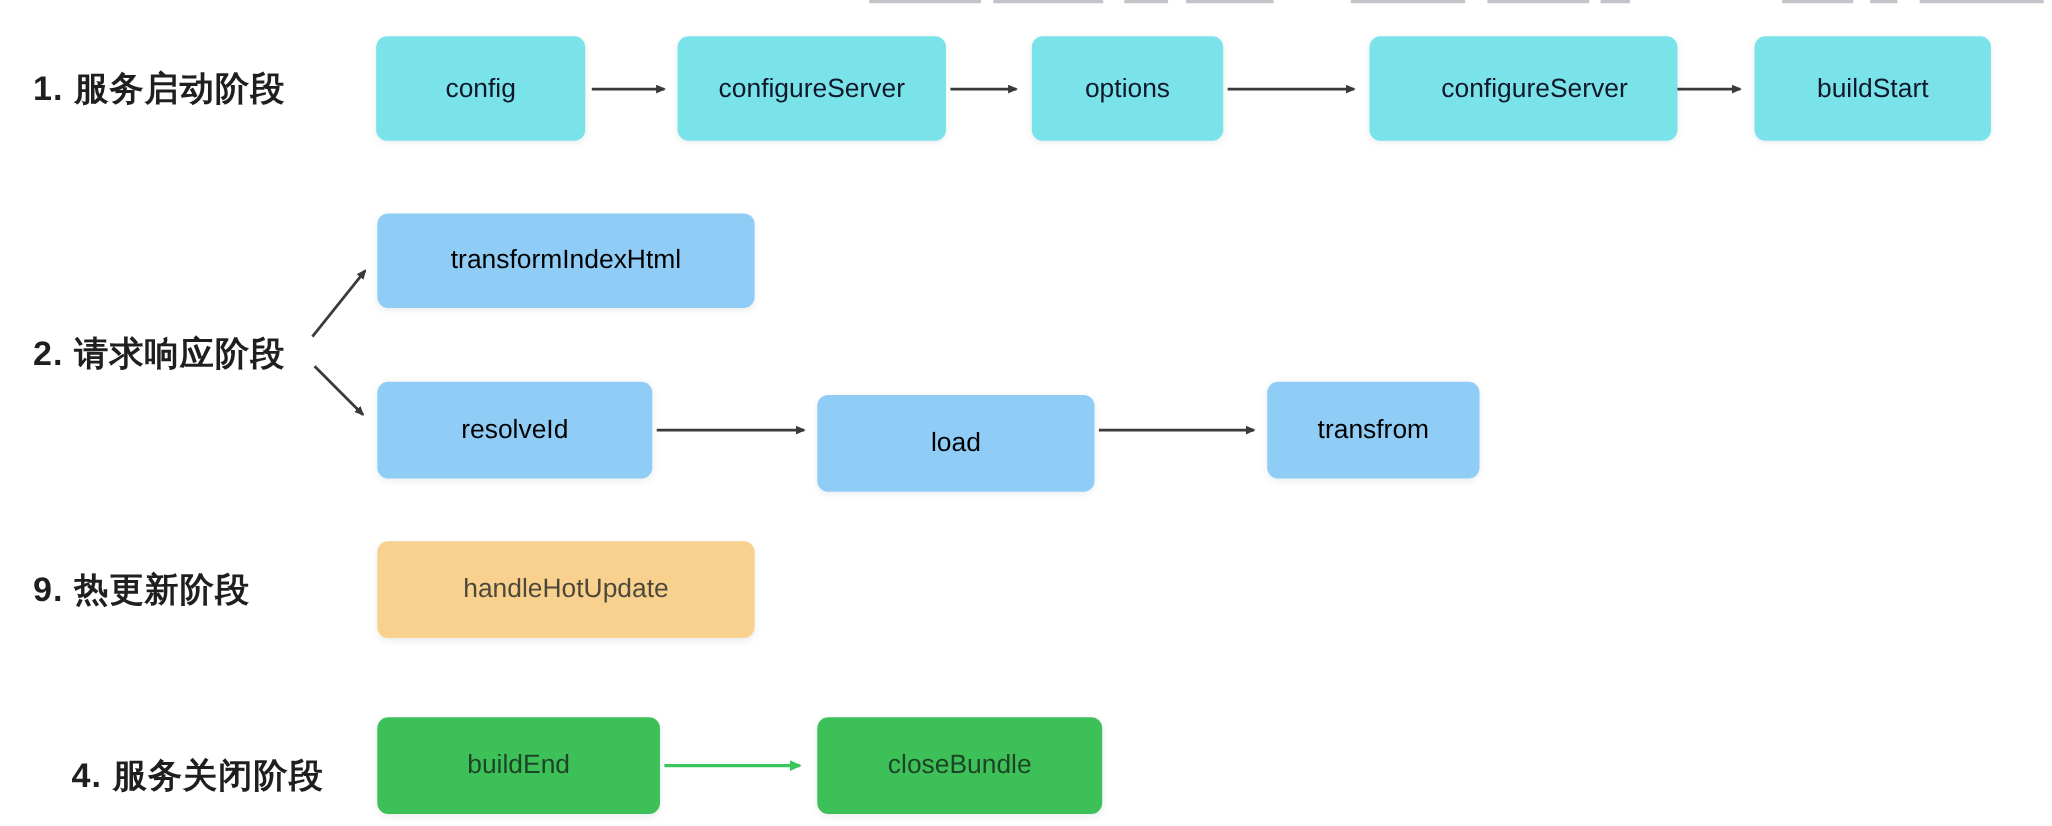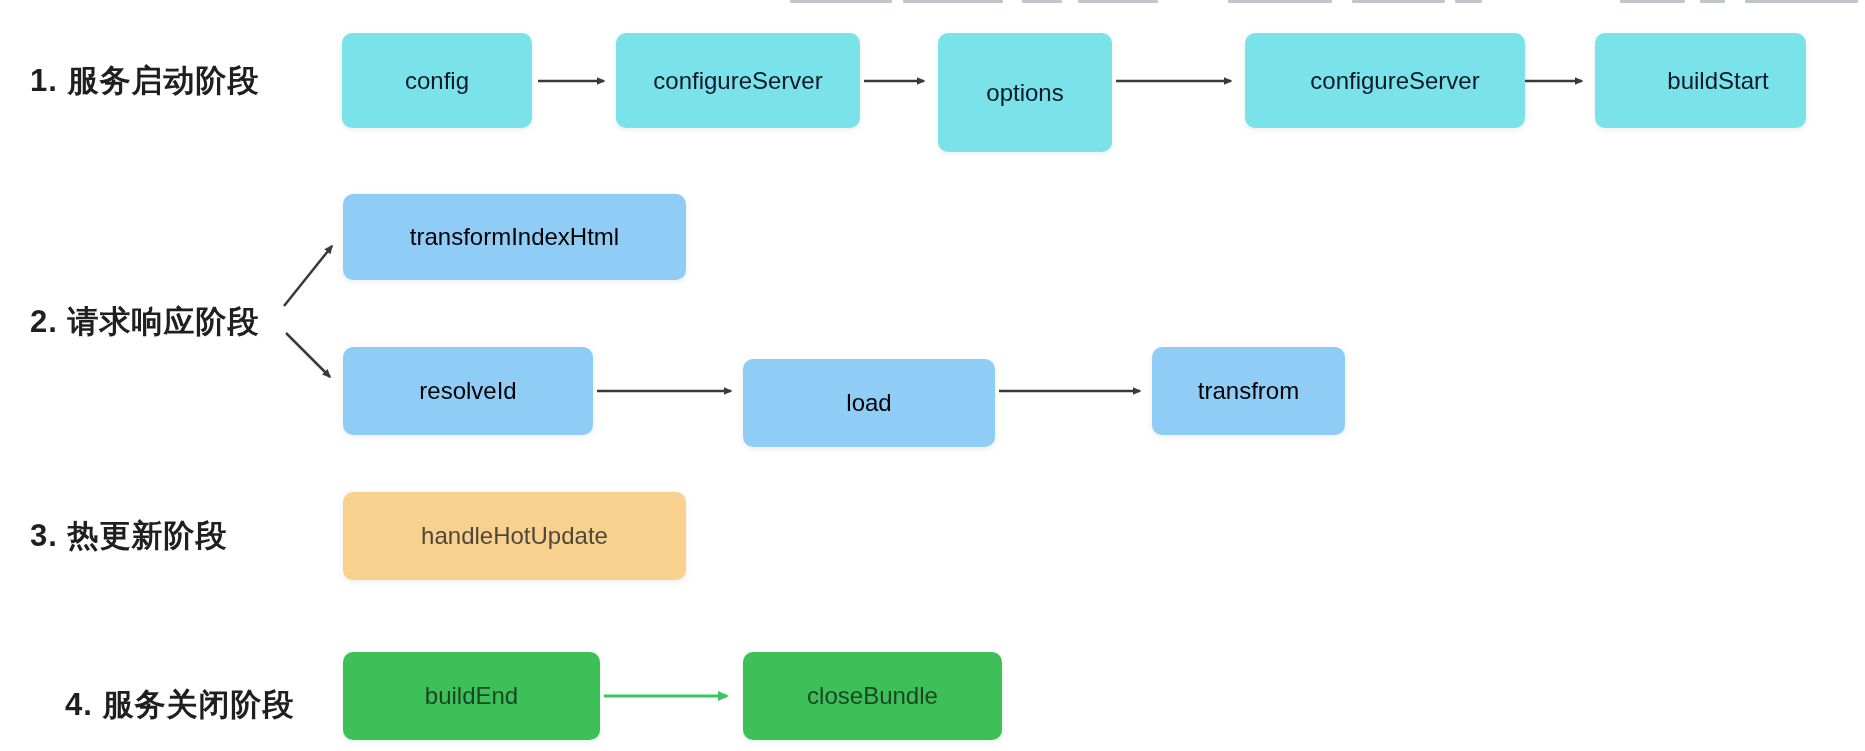--- a/index.html
+++ b/index.html
@@ -96,28 +96,28 @@
     <line x1="286" y1="333" x2="330" y2="377" stroke-width="2.5" marker-end="url(#arrowDark)" stroke="#3a3a3a"></line>
 
     <line x1="597" y1="391" x2="731" y2="391" stroke-width="2.5" marker-end="url(#arrowDark)" stroke="#3a3a3a"></line>
     <line x1="999" y1="391" x2="1140" y2="391" stroke-width="2.5" marker-end="url(#arrowDark)" stroke="#3a3a3a"></line>
 
     <line x1="604" y1="696" x2="727" y2="696" stroke-width="3" marker-end="url(#arrowGreen)" stroke="#3bc55f"></line>
   </svg>
 
   <div class="stage-label" style="top:60px;">1. 服务启动阶段</div>
   <div class="stage-label" style="top:301px;">2. 请求响应阶段</div>
-  <div class="stage-label" style="top:515px;">3. 热更新阶段</div>
+  <div class="stage-label" style="top:515px;">9. 热更新阶段</div>
   <div class="stage-label" style="top:684px;margin-left:35px;">4. 服务关闭阶段</div>
 
   <div class="node box-cyan" style="left:342px;  top:33px; width:190px; height:95px;">config</div>
   <div class="node box-cyan" style="left:616px;  top:33px; width:244px; height:95px;">configureServer</div>
-  <div class="node box-cyan" style="left:938px;  top:33px; width:174px; height:119px;">options</div>
+  <div class="node box-cyan" style="left:938px;  top:33px; width:174px; height:95px;">options</div>
   <div class="node box-cyan" style="left:1245px; top:33px; width:260px; height:95px;padding-left:20px;">configureServer</div>
-  <div class="node box-cyan" style="left:1595px; top:33px; width:176px; height:95px;padding-left:35px;">buildStart</div>
+  <div class="node box-cyan" style="left:1595px; top:33px; width:215px; height:95px;">buildStart</div>
 
   <div class="node box-blue" style="left:343px; top:194px; width:343px; height:86px;">transformIndexHtml</div>
   <div class="node box-blue" style="left:343px; top:347px; width:250px; height:88px;">resolveId</div>
   <div class="node box-blue" style="left:743px; top:347px; width:252px; height:88px;margin-top:12px;">load</div>
   <div class="node box-blue" style="left:1152px; top:347px; width:193px; height:88px;">transfrom</div>
 
   <div class="node box-green" style="left:343px; top:652px; width:257px; height:88px;">buildEnd</div>
 
   <div class="node box-orange" style="left:343px; top:492px; width:343px; height:88px;">handleHotUpdate</div>
   <div class="node box-green" style="left:743px; top:652px; width:259px; height:88px;">closeBundle</div>

